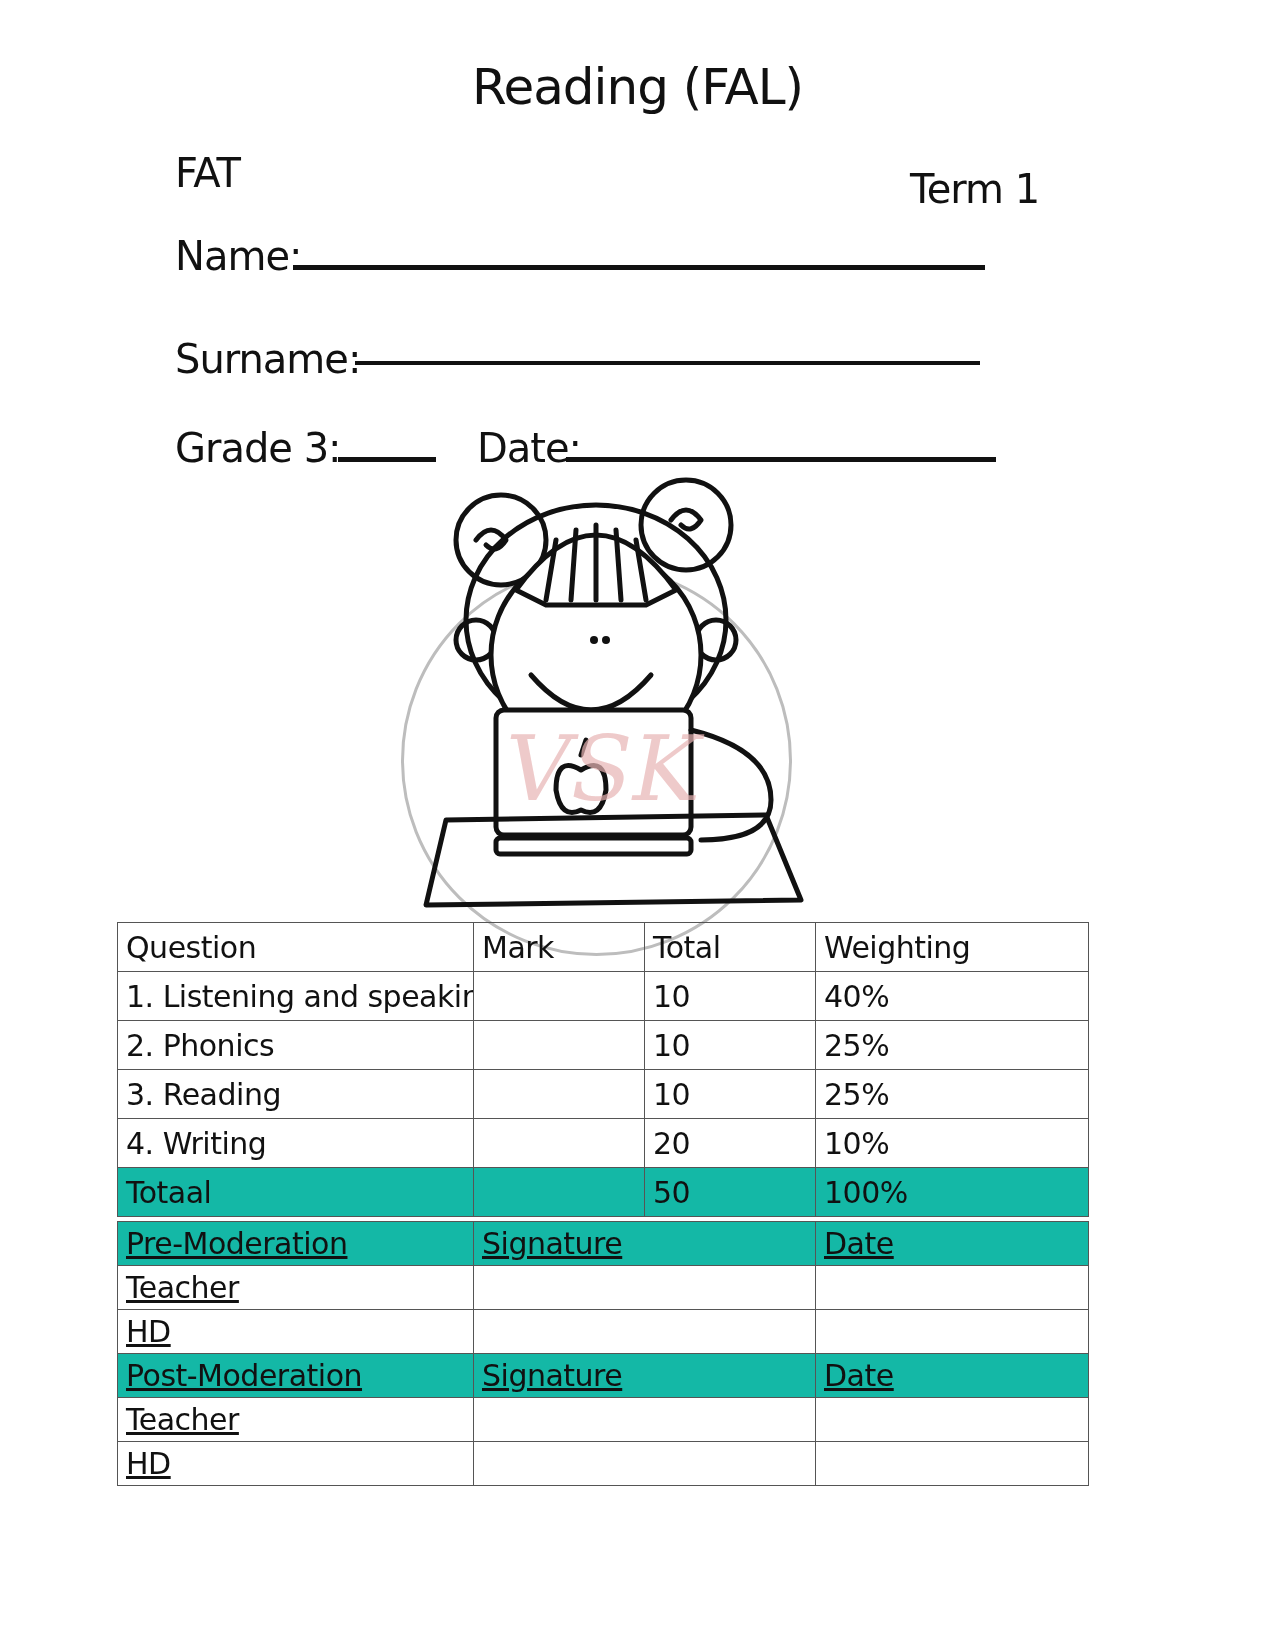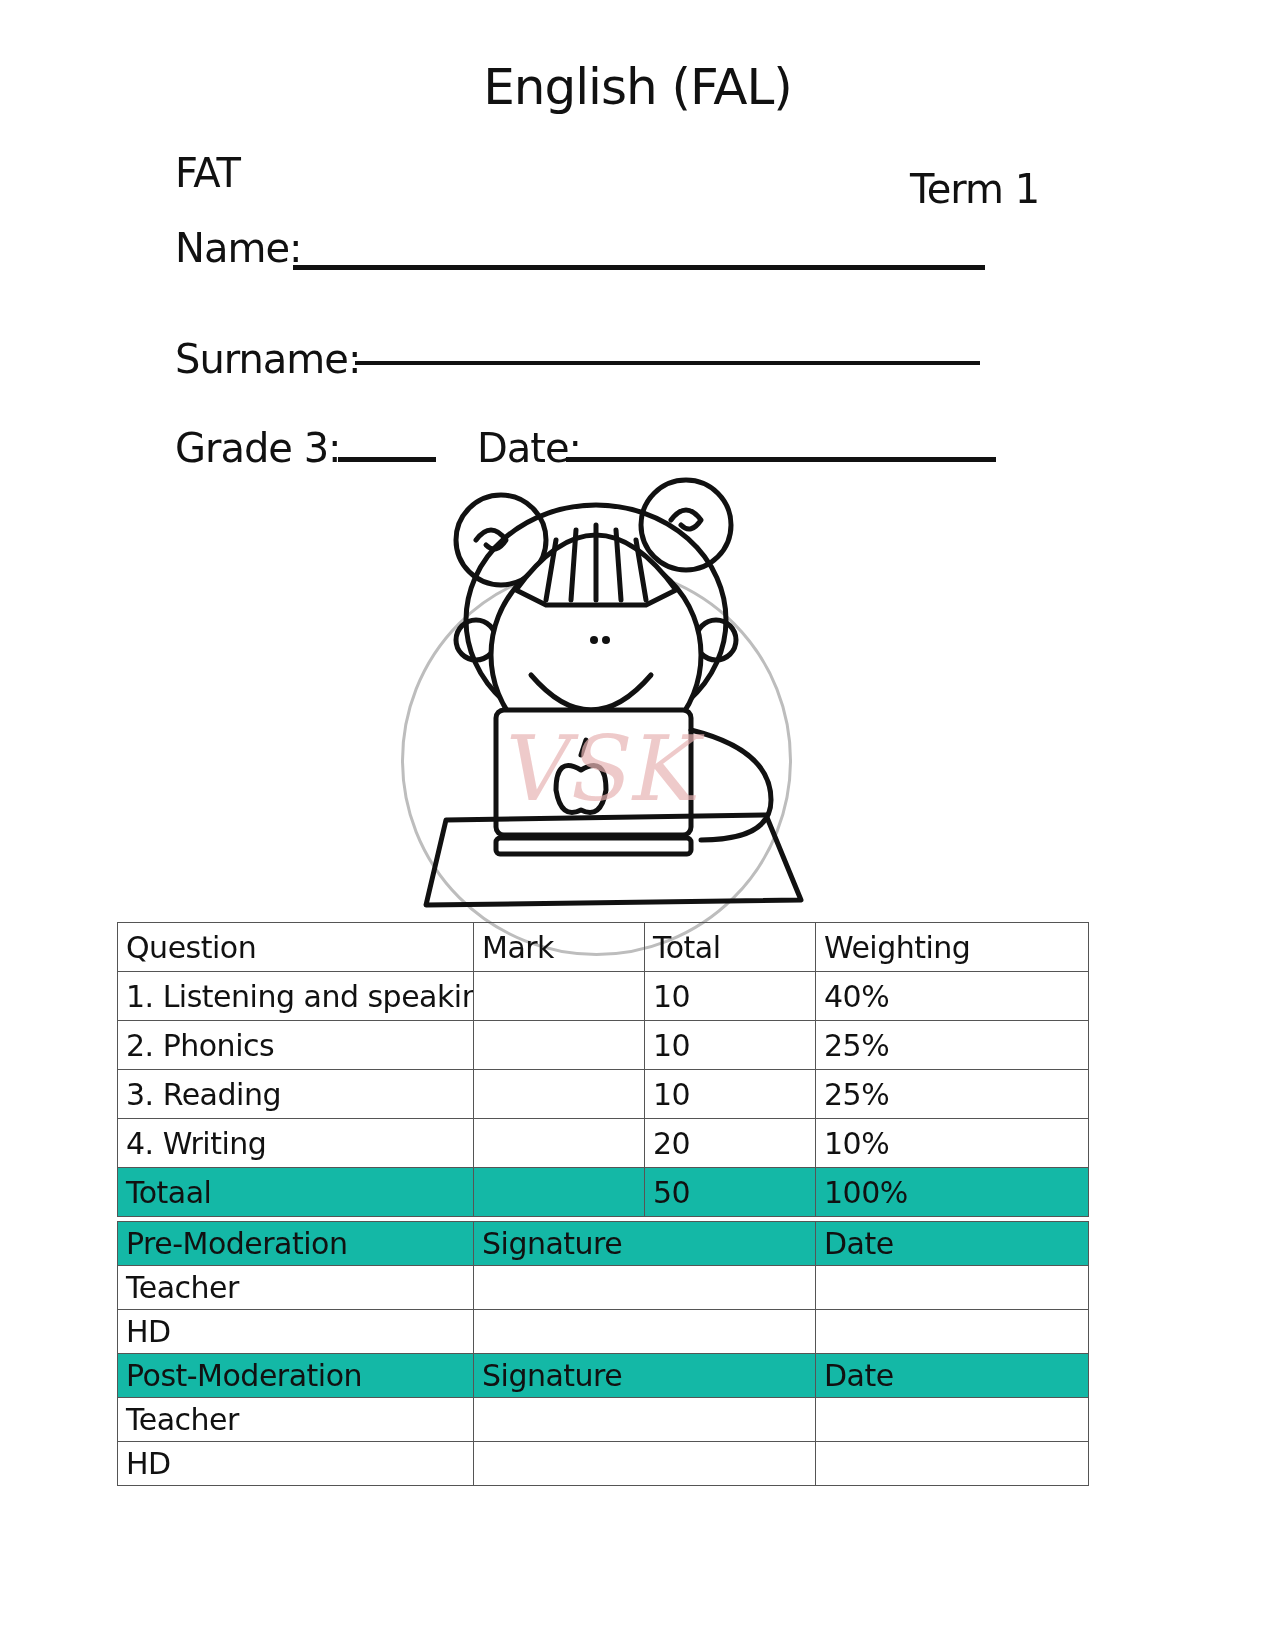--- a/index.html
+++ b/index.html
@@ -7,32 +7,32 @@
          font-family: "DejaVu Sans", sans-serif; color: #111; }
   .abs { position: absolute; }
   .title { left: 0; width: 1275px; top: 58px; text-align: center; font-size: 50px; letter-spacing: -1px; }
   .sub { font-size: 40px; letter-spacing: -1px; }
   .label { font-size: 40px; letter-spacing: -1px; }
   .line { position: absolute; height: 5px; background: #111; }
   .wm-circle { border: 3px solid #bdbdbd; border-radius: 50%; }
   table { border-collapse: collapse; position: absolute; table-layout: fixed; }
   td { border: 1.5px solid #555; font-size: 30px; letter-spacing: -0.5px; padding: 0 8px; white-space: nowrap; overflow: hidden; }
   .t1 td { height: 48px; }
-  .t2 td { height: 43px; }
+  .t2 td { height: 43px; text-decoration: underline; }
   .c { text-align: left; }
   .shade td { background: #14b8a6; }
 </style>
 </head>
 <body>
 
-<div class="abs title">English (FAL)</div>
+<div class="abs title">Reading (FAL)</div>
 <div class="abs sub" style="left:175px; top:150px;">FAT</div>
 <div class="abs sub" style="left:910px; top:166px;">Term 1</div>
 
-<div class="abs label" style="left:175px; top:225px;">Name:</div>
+<div class="abs label" style="left:175px; top:233px;">Name:</div>
 <div class="line" style="left:293px; top:265px; width:692px;"></div>
 
 <div class="abs label" style="left:175px; top:330px;margin-top:6px;">Surname:</div>
 <div class="line" style="left:355px; top:361px; width:625px; height:4px;"></div>
 
 <div class="abs label" style="left:175px; top:425px;">Grade 3:</div>
 <div class="line" style="left:338px; top:457px; width:98px;"></div>
 <div class="abs label" style="left:477px; top:425px;">Date:</div>
 <div class="line" style="left:566px; top:457px; width:430px;"></div>
 

